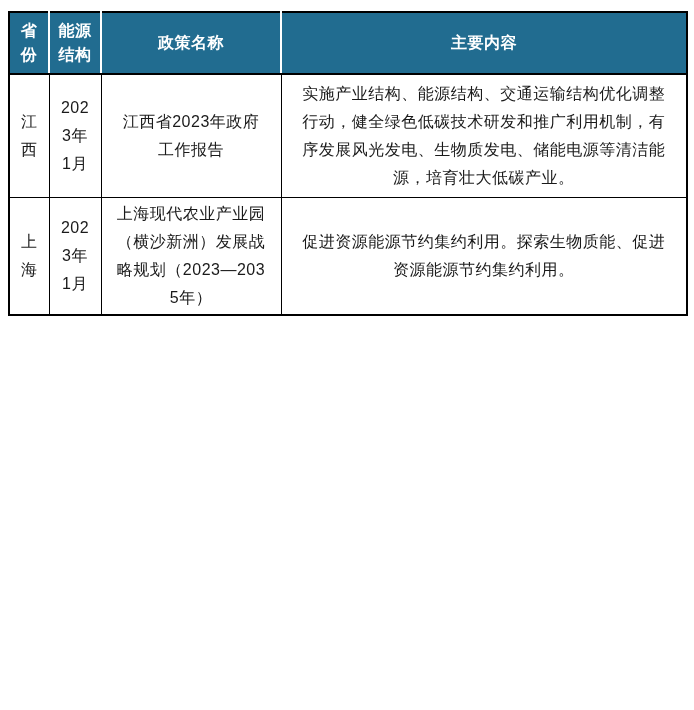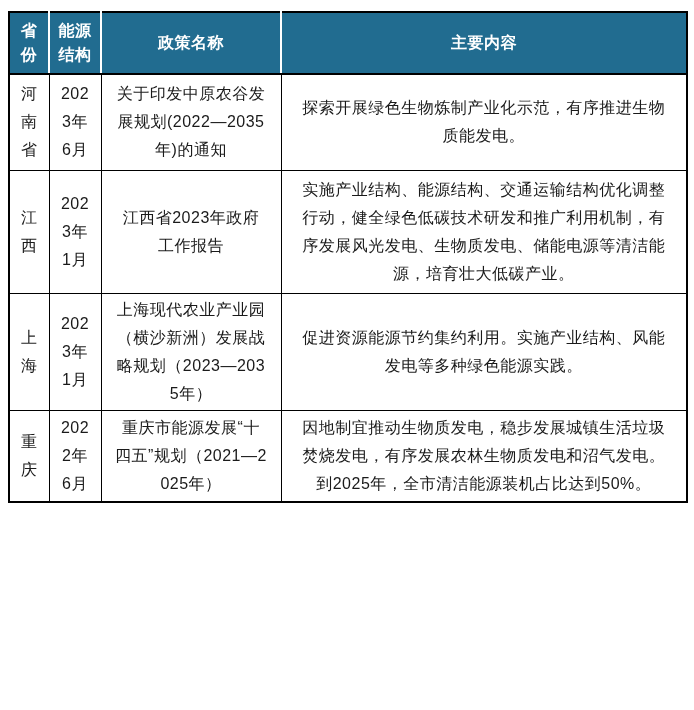--- a/index.html
+++ b/index.html
@@ -87,39 +87,27 @@
     </colgroup>
     <thead>
       <tr class="hdr">
         <th>省份</th>
         <th>能源结构</th>
         <th>政策名称</th>
         <th>主要内容</th>
       </tr>
     </thead>
     <tbody>
-      <tr class="r0">
-        <td class="cell-province">河南省</td>
-        <td class="cell-date">2023年6月</td>
-        <td class="cell-policy">关于印发中原农谷发展规划(2022—2035年)的通知</td>
-        <td class="cell-content">探索开展绿色生物炼制产业化示范，有序推进生物质能发电。</td>
-      </tr>
       <tr class="r1">
         <td class="cell-province">江西</td>
         <td class="cell-date">2023年1月</td>
         <td class="cell-policy">江西省2023年政府工作报告</td>
         <td class="cell-content">实施产业结构、能源结构、交通运输结构优化调整行动，健全绿色低碳技术研发和推广利用机制，有序发展风光发电、生物质发电、储能电源等清洁能源，培育壮大低碳产业。</td>
       </tr>
       <tr class="r3">
         <td class="cell-province">上海</td>
         <td class="cell-date">2023年1月</td>
         <td class="cell-policy">上海现代农业产业园（横沙新洲）发展战略规划（2023—2035年）</td>
-        <td class="cell-content">促进资源能源节约集约利用。实施产业结构、风能发电等多种绿色能源实践。</td>
-      </tr>
-      <tr class="r5">
-        <td class="cell-province">重庆</td>
-        <td class="cell-date">2022年6月</td>
-        <td class="cell-policy">重庆市能源发展“十四五”规划（2021—2025年）</td>
-        <td class="cell-content">因地制宜推动生物质发电，稳步发展城镇生活垃圾焚烧发电，有序发展农林生物质发电和沼气发电。到2025年，全市清洁能源装机占比达到50%。</td>
+        <td class="cell-content">促进资源能源节约集约利用。探索生物质能、促进资源能源节约集约利用。</td>
       </tr>
     </tbody>
   </table>
 </div>
 
 </body></html>

